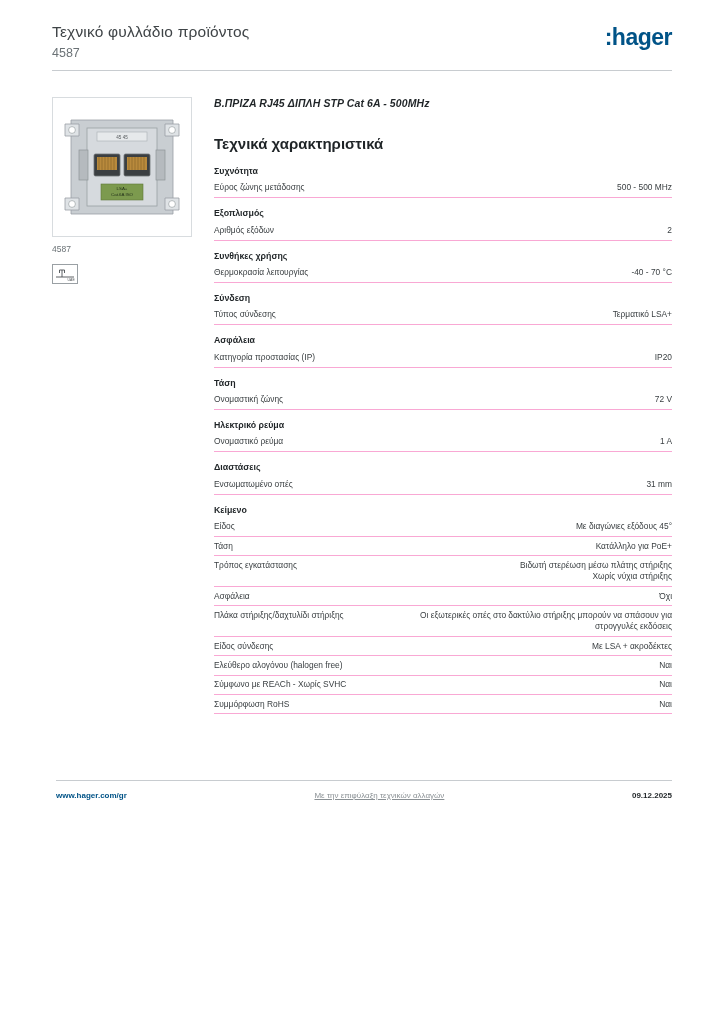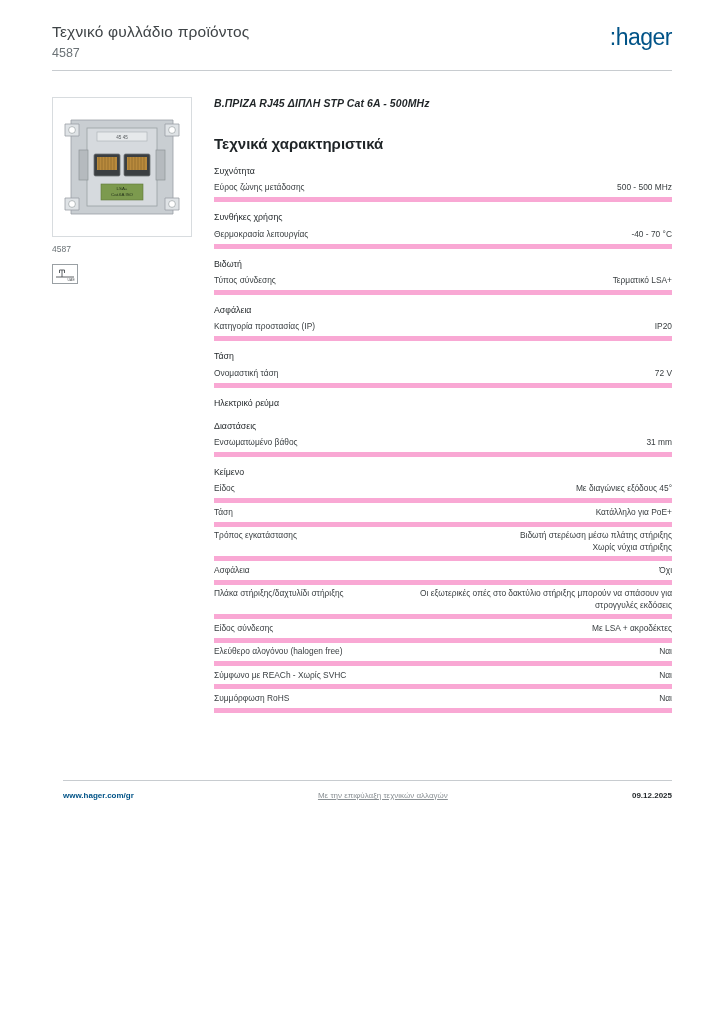--- a/index.html
+++ b/index.html
@@ -40,21 +40,21 @@
     line-height: 1.35;
     letter-spacing: 0.2px;
   }
   .doc-ref {
     font-size: 12.5px;
     color: #6b7276;
     margin-top: 3px;
   }
   .logo {
     font-size: 23px;
-    font-weight: normal;
+    font-weight: bold;
     color: #005387;
     letter-spacing: -0.5px;
     line-height: 1;
     padding-top: 4px;
   }
 
   
   .content {
     display: flex;
     padding-top: 26px;
@@ -109,53 +109,53 @@
     font-style: italic;
   }
   .section-main-title {
     font-size: 15px;
     font-weight: bold;
     color: #1f2427;
     margin: 0 0 14px 0;
   }
   .group-title {
     font-size: 8.8px;
-    font-weight: normal;
+    font-weight: bold;
     color: #1f2427;
     margin: 0 0 3px 0;
     padding-top: 10px;
   }
 
   
   .spec-row {
     display: flex;
     justify-content: space-between;
     align-items: flex-start;
     font-size: 8.4px;
     color: #3b4043;
-    border-bottom: 5px solid #f9a8d4;
+    border-bottom: 1px solid #f9a8d4;
     padding: 3.5px 0 3.5px 0;
     line-height: 1.35;
   }
   .spec-row .k {
     flex: 0 1 auto;
     padding-right: 14px;
     white-space: nowrap;
   }
   .spec-row .v {
     flex: 1 1 auto;
     text-align: right;
     white-space: pre-line;
   }
   .group:first-child .group-title { padding-top: 0; }
 
   
   .footer {
     position: absolute;
-    left: 63px;
+    left: 56px;
     right: 52px;
     bottom: 26px;
     border-top: 1px solid #c8ccd0;
     padding-top: 10px;
     display: flex;
     justify-content: space-between;
     align-items: center;
     font-size: 8px;
   }
   .footer-left { color: #005387; font-weight: bold; }
@@ -257,56 +257,65 @@
 
       <div id="groups-host">
           <div class="group">
             <div class="group-title">Συχνότητα</div>
             <div class="spec-row">
               <div class="k">Εύρος ζώνης μετάδοσης</div>
               <div class="v">500 - 500 MHz</div>
             </div>
           </div>
           <div class="group">
+            <div class="group-title">Εξοπλισμός</div>
+            <div class="spec-row">
+              <div class="k">Αριθμός εξόδων</div>
+              <div class="v">2</div>
+            </div>
           </div>
           <div class="group">
             <div class="group-title">Συνθήκες χρήσης</div>
             <div class="spec-row">
               <div class="k">Θερμοκρασία λειτουργίας</div>
               <div class="v">-40 - 70 °C</div>
             </div>
           </div>
           <div class="group">
-            <div class="group-title">Βιδωτή</div>
+            <div class="group-title">Σύνδεση</div>
             <div class="spec-row">
               <div class="k">Τύπος σύνδεσης</div>
               <div class="v">Τερματικό LSA+</div>
             </div>
           </div>
           <div class="group">
             <div class="group-title">Ασφάλεια</div>
             <div class="spec-row">
               <div class="k">Κατηγορία προστασίας (IP)</div>
               <div class="v">IP20</div>
             </div>
           </div>
           <div class="group">
             <div class="group-title">Τάση</div>
             <div class="spec-row">
-              <div class="k">Ονομαστική τάση</div>
+              <div class="k">Ονομαστική ζώνης</div>
               <div class="v">72 V</div>
             </div>
           </div>
           <div class="group">
             <div class="group-title">Ηλεκτρικό ρεύμα</div>
+            <div class="spec-row">
+              <div class="k">Ονομαστικό ρεύμα</div>
+              <div class="v">1 A</div>
+            </div>
           </div>
           <div class="group">
             <div class="group-title">Διαστάσεις</div>
             <div class="spec-row">
-              <div class="k">Ενσωματωμένο βάθος</div>
+              <div class="k">Ενσωματωμένο οπές</div>
               <div class="v">31 mm</div>
             </div>
           </div>
           <div class="group">
             <div class="group-title">Κείμενο</div>
             <div class="spec-row">
               <div class="k">Είδος</div>
               <div class="v">Με διαγώνιες εξόδους 45°</div>
             </div>
             <div class="spec-row">

